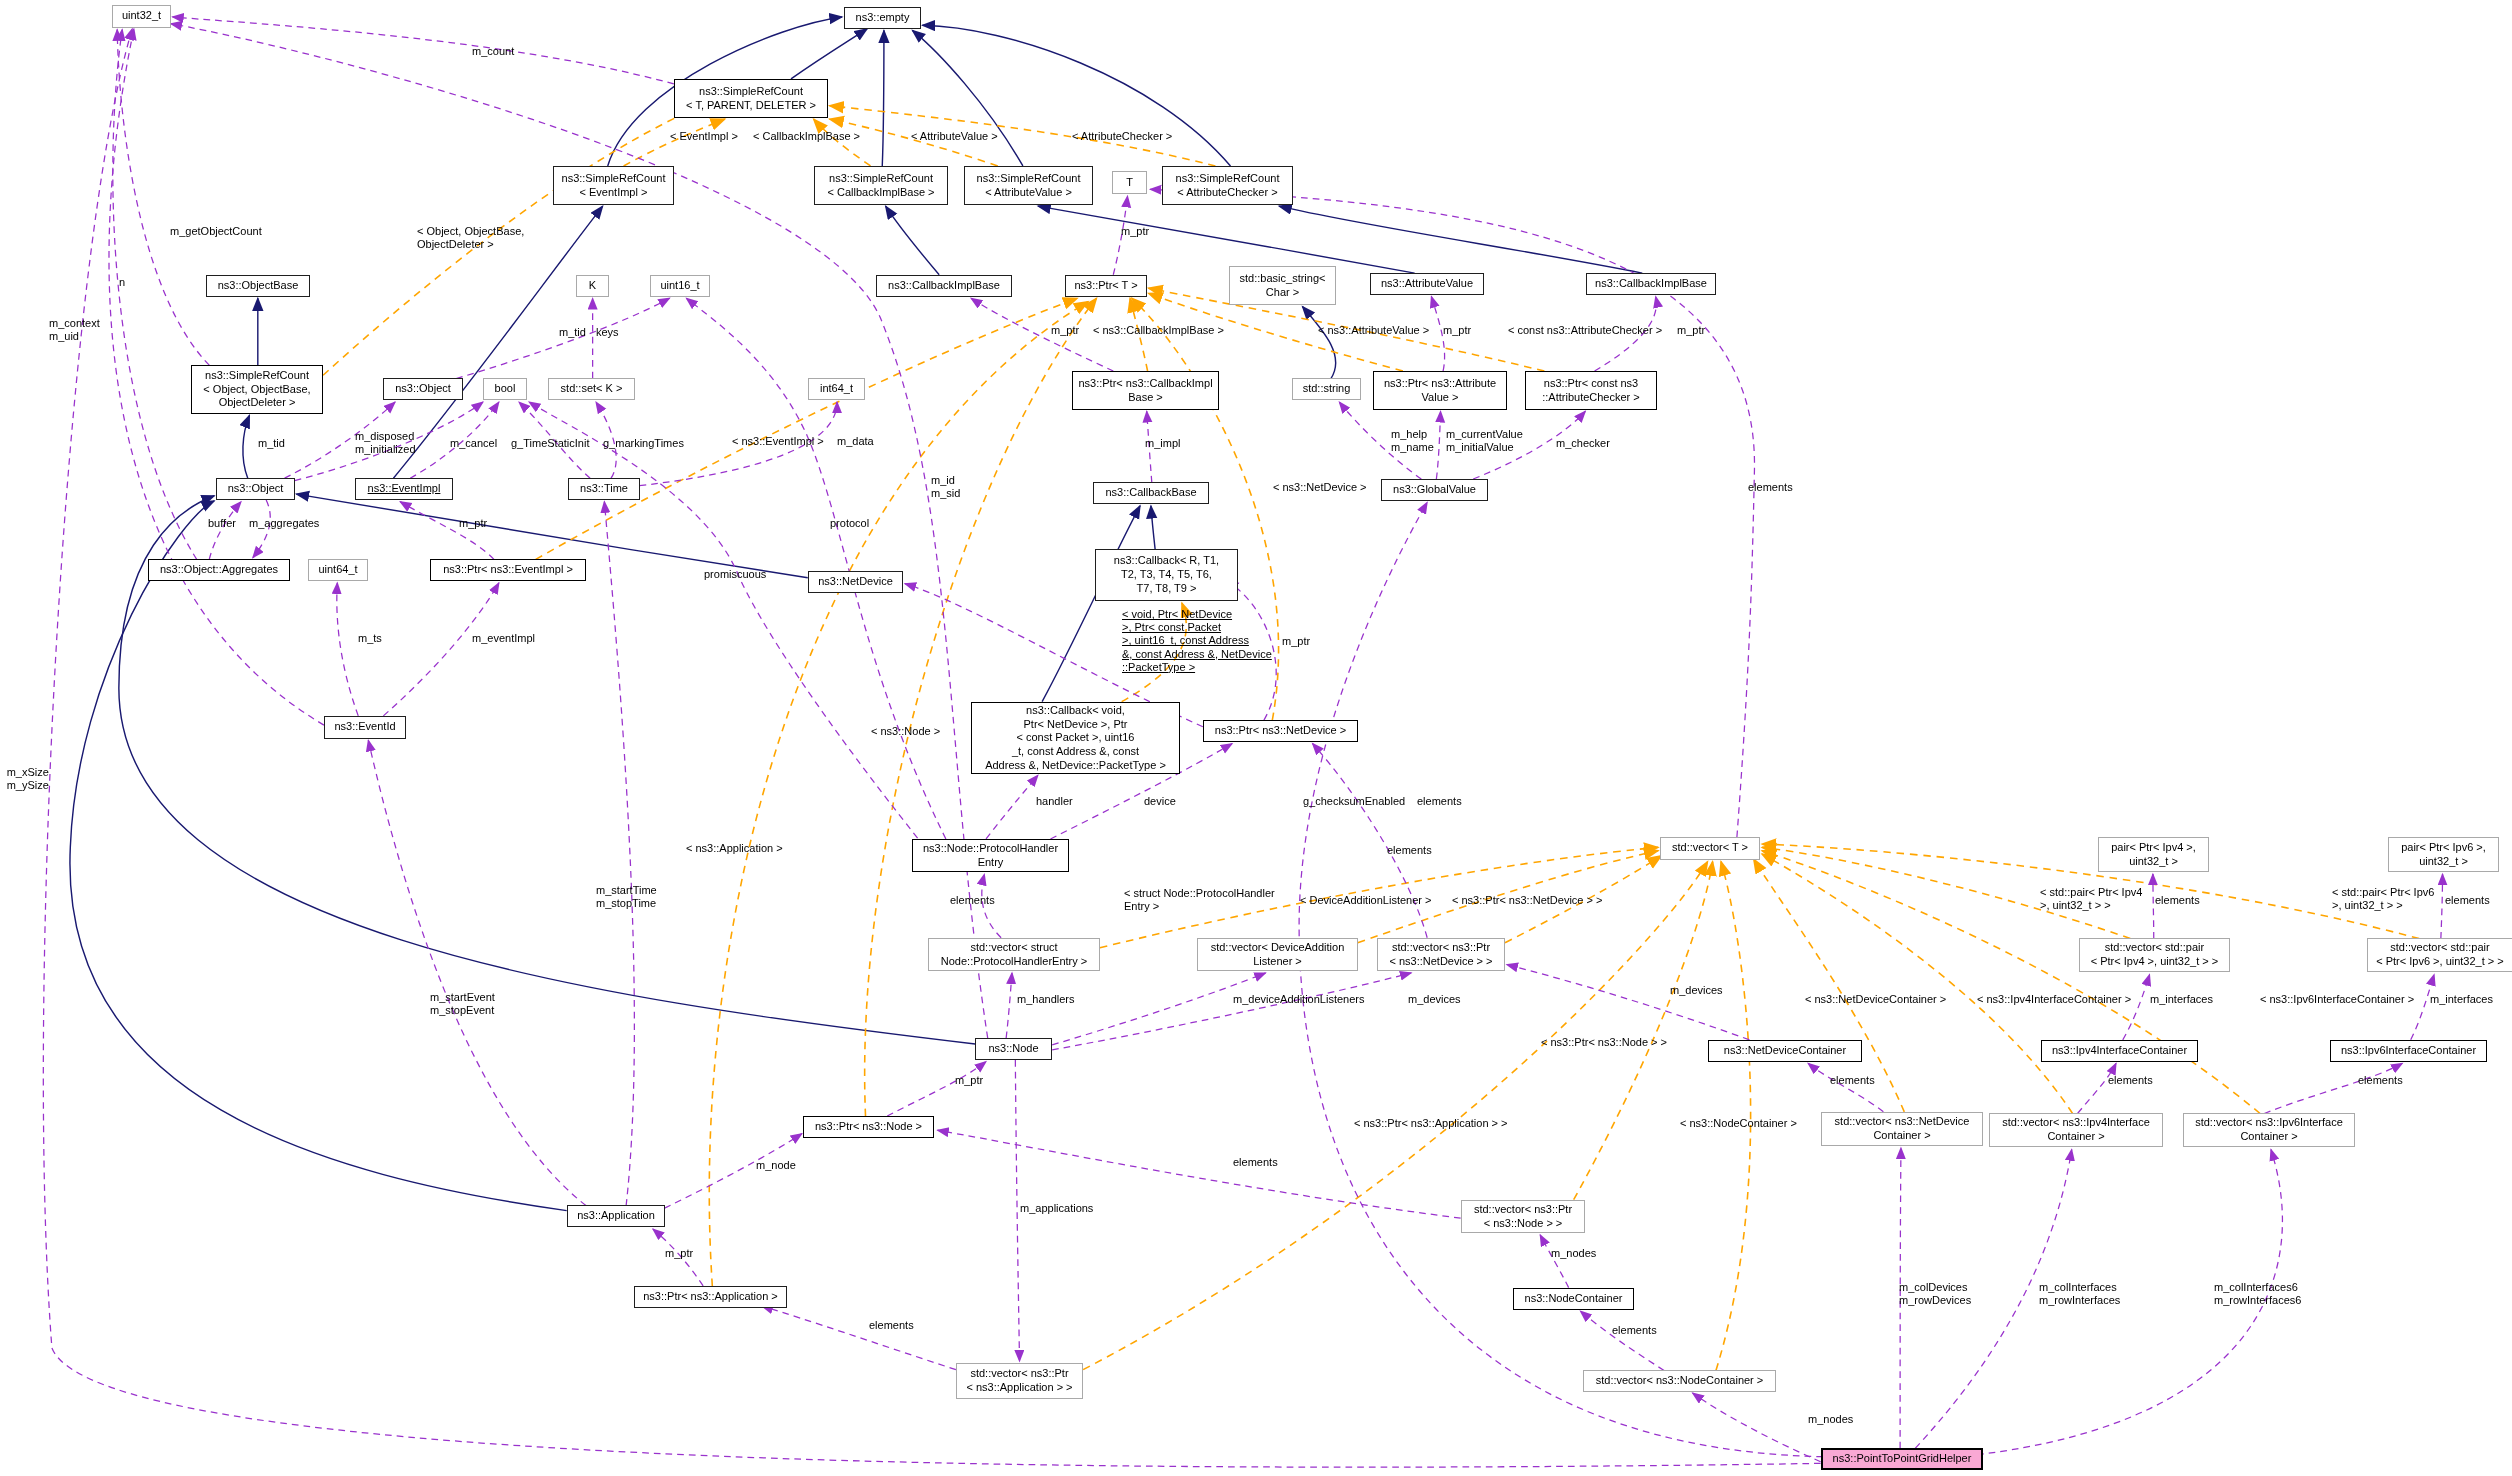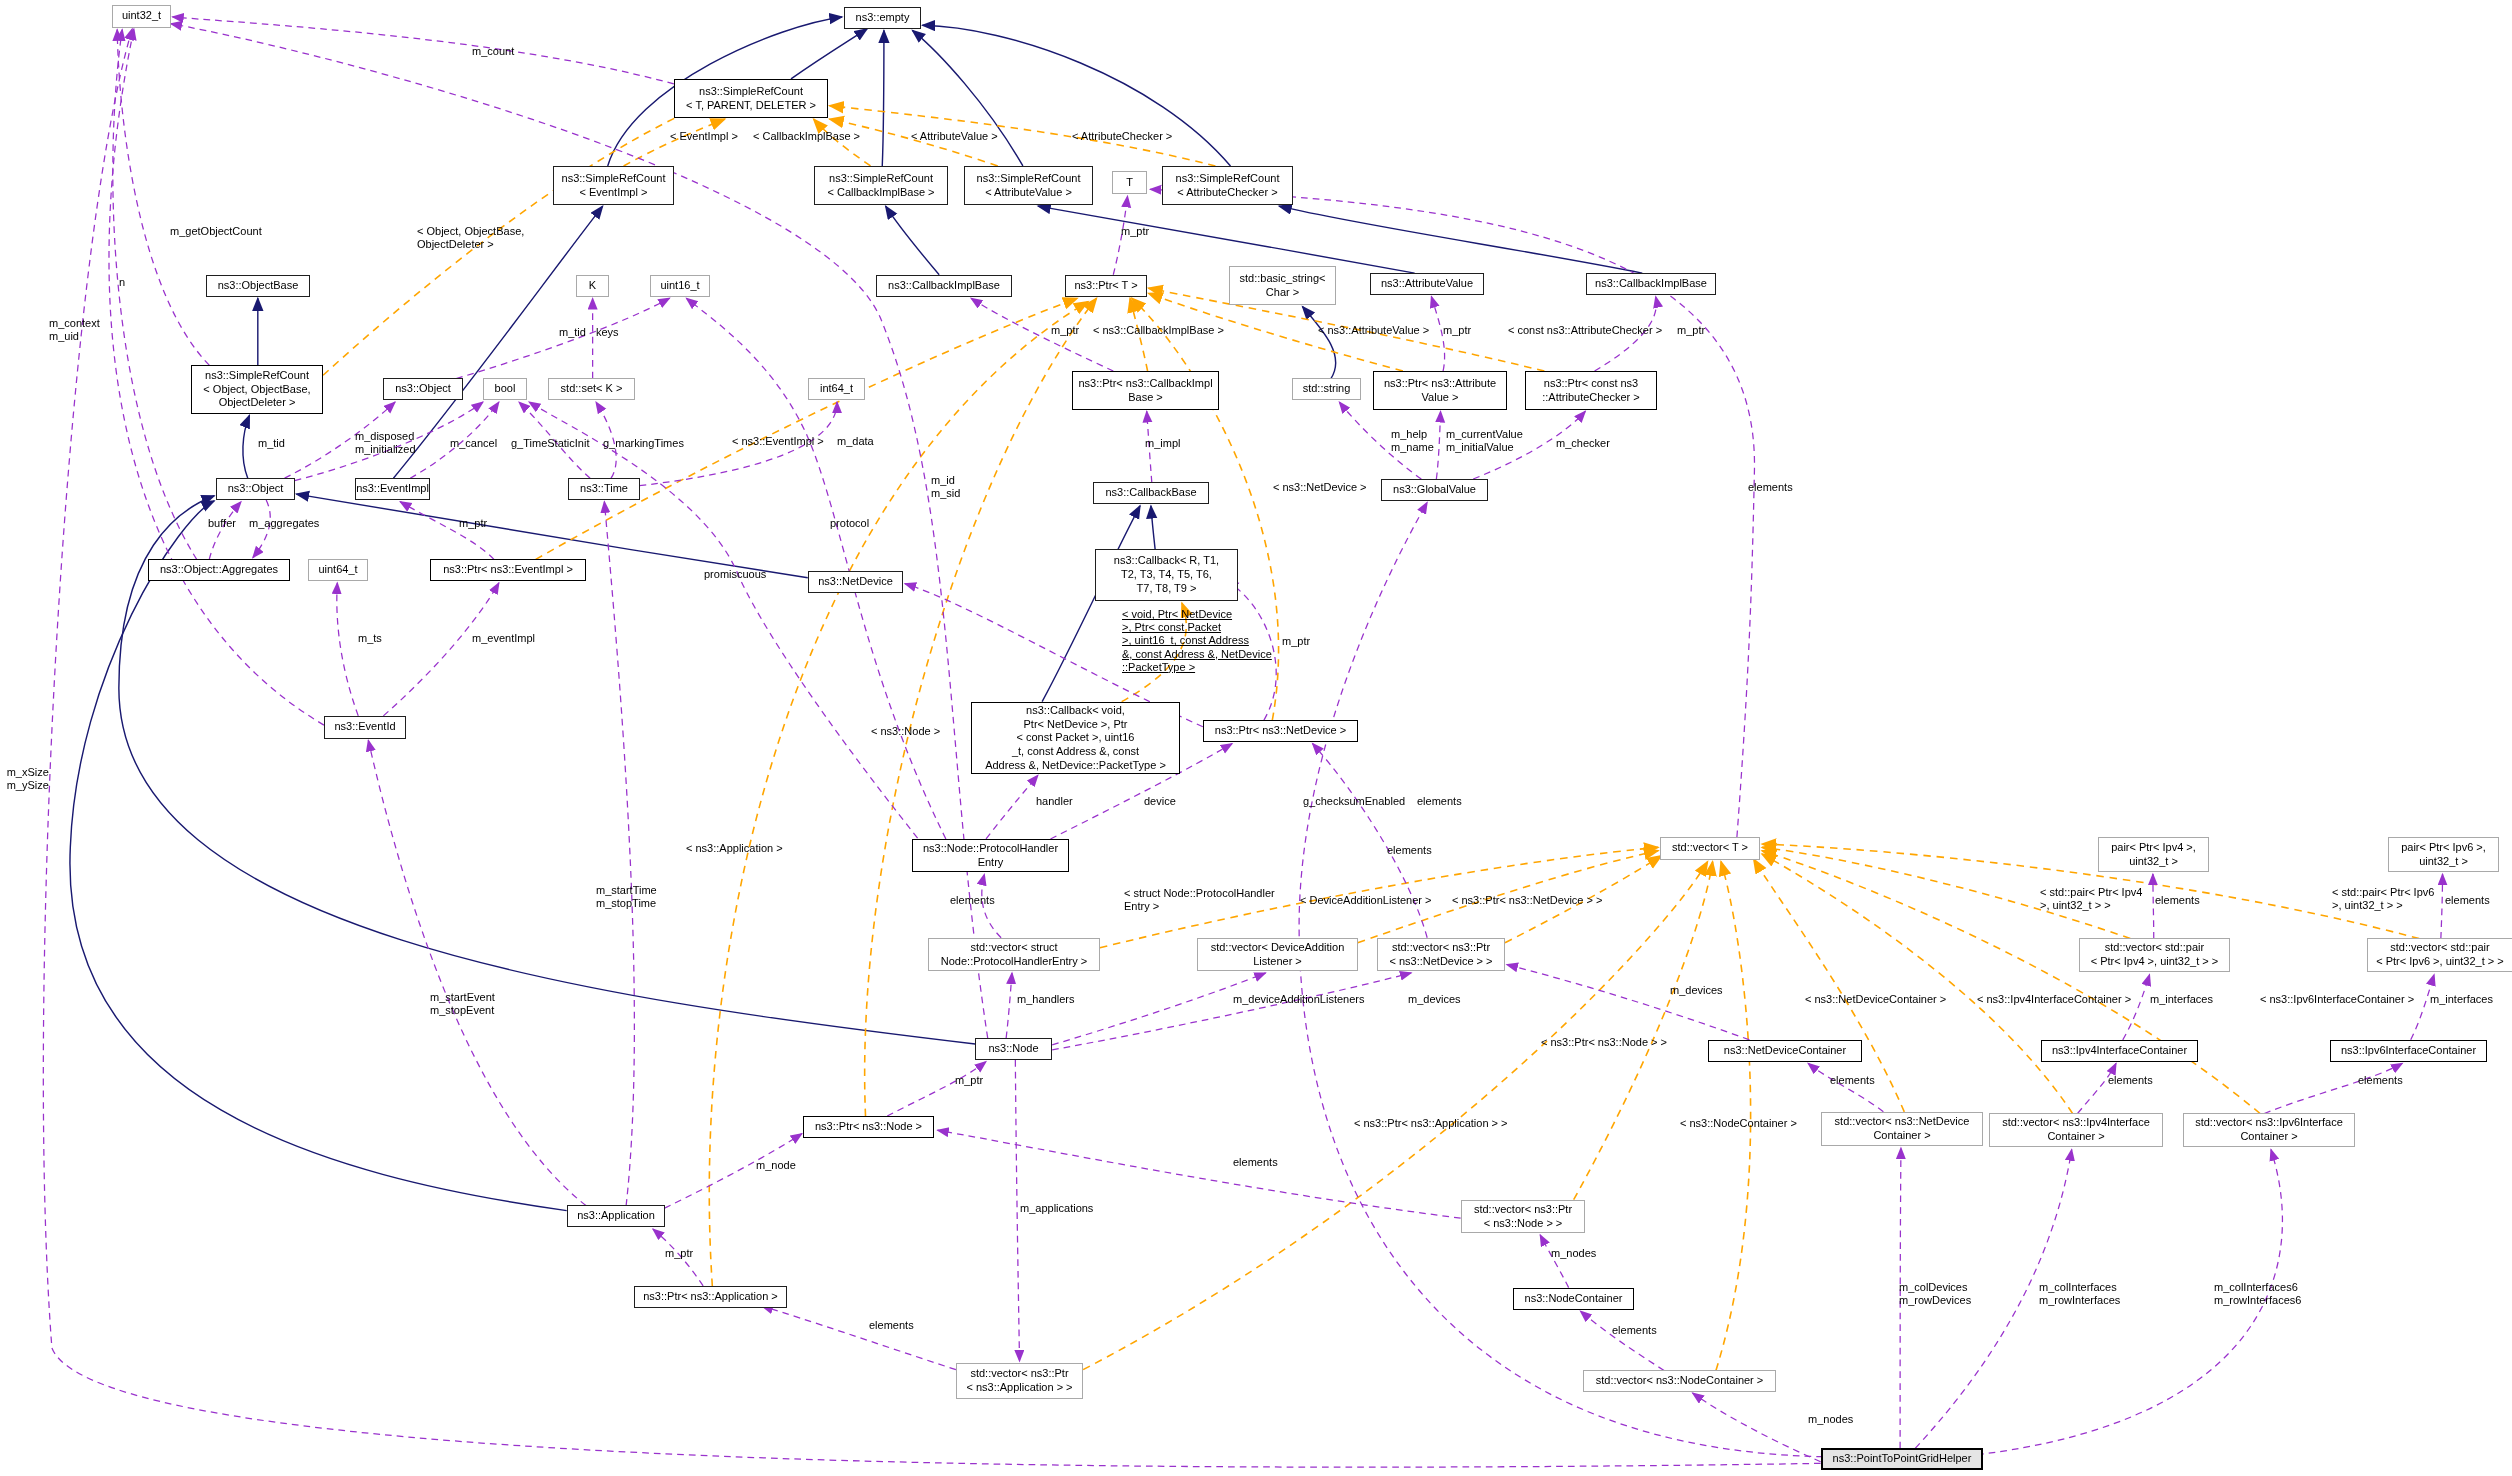--- a/index.html
+++ b/index.html
@@ -9,21 +9,21 @@
   .edge{fill:none;}
   .edge.inherit{stroke:#191970;stroke-width:1.7;}
   .edge.use{stroke:#9932cc;stroke-width:1.5;stroke-dasharray:8 6;}
   .edge.tmpl{stroke:#ffa500;stroke-width:1.9;stroke-dasharray:9 7;}
   .node{position:absolute;background:#fff;color:#000;font-size:11px;line-height:1.25;
         display:flex;align-items:center;justify-content:center;text-align:center;
         white-space:pre-line;box-sizing:border-box;z-index:2;padding:0.8px 2.5px;
         border:1.2px solid #1f1f1f;}
   .node.bold{border:1.9px solid #000;}
   .node.ext{border:1px solid #a9a9a9;}
-  .node.target{background:#e5e5e5;border:2px solid #000;}
+  .node.target{background:#f9a8d4;border:2px solid #000;}
   .edge-label{position:absolute;color:#000;font-size:11px;line-height:1.2;
               white-space:pre-line;z-index:3;}
 </style>
 </head>
 <body>
 
 <div id="canvas">
   <svg id="edges" xmlns="http://www.w3.org/2000/svg" viewBox="0 0 3001 1764" width="2512" height="1477">
     <defs>
       <marker id="arr-inherit" markerWidth="11" markerHeight="10" refX="9" refY="4" orient="auto">
@@ -173,21 +173,21 @@
       <div class="node ext" style="left: 548px; top: 378px; width: 87px; min-height: 22px;">std::set&lt; K &gt;</div>
       <div class="node ext" style="left: 808px; top: 378px; width: 57px; min-height: 22px;">int64_t</div>
       <div class="node bold" style="left: 1072px; top: 371px; width: 147px; min-height: 39px;">ns3::Ptr&lt; ns3::CallbackImpl
 Base &gt;</div>
       <div class="node ext" style="left: 1292px; top: 378px; width: 69px; min-height: 22px;">std::string</div>
       <div class="node bold" style="left: 1373px; top: 371px; width: 134px; min-height: 39px;">ns3::Ptr&lt; ns3::Attribute
 Value &gt;</div>
       <div class="node bold" style="left: 1525px; top: 371px; width: 132px; min-height: 39px;">ns3::Ptr&lt; const ns3
 ::AttributeChecker &gt;</div>
       <div class="node class" style="left: 216px; top: 478px; width: 79px; min-height: 22px;">ns3::Object</div>
-      <div class="node class" style="left: 355px; top: 478px; width: 75px; min-height: 22px;">ns3::EventImpl</div>
+      <div class="node class" style="left: 355px; top: 478px; width: 98px; min-height: 22px; text-decoration: underline;">ns3::EventImpl</div>
       <div class="node class" style="left: 568px; top: 478px; width: 72px; min-height: 22px;">ns3::Time</div>
       <div class="node class" style="left: 1093px; top: 482px; width: 116px; min-height: 22px;">ns3::CallbackBase</div>
       <div class="node class" style="left: 1381px; top: 479px; width: 107px; min-height: 22px;">ns3::GlobalValue</div>
       <div class="node bold" style="left: 148px; top: 559px; width: 142px; min-height: 22px;">ns3::Object::Aggregates</div>
       <div class="node ext" style="left: 308px; top: 559px; width: 60px; min-height: 22px;">uint64_t</div>
       <div class="node bold" style="left: 430px; top: 559px; width: 156px; min-height: 22px;">ns3::Ptr&lt; ns3::EventImpl &gt;</div>
       <div class="node class" style="left: 808px; top: 571px; width: 95px; min-height: 22px;">ns3::NetDevice</div>
       <div class="node class" style="left: 1095px; top: 549px; width: 143px; min-height: 52px;">ns3::Callback&lt; R, T1,
 T2, T3, T4, T5, T6,
 T7, T8, T9 &gt;</div>

